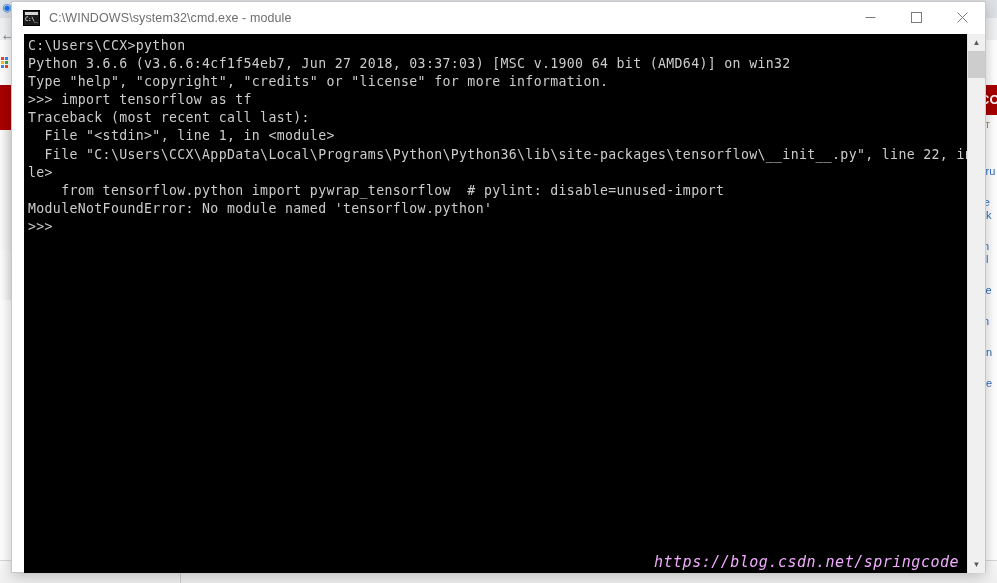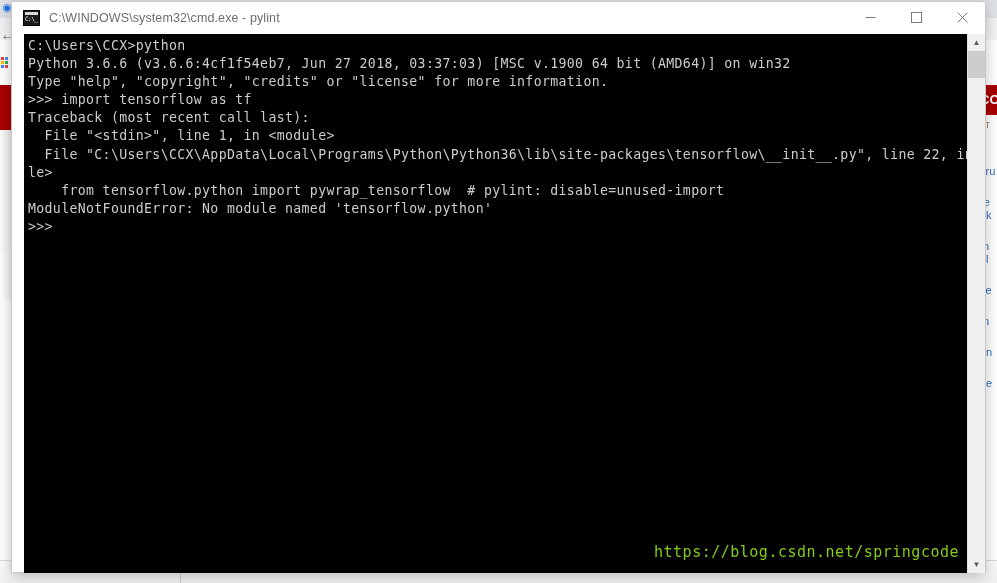--- a/index.html
+++ b/index.html
@@ -223,26 +223,27 @@
     color: #cccccc;
     font-family: "DejaVu Sans Mono", "Liberation Mono", monospace;
     font-size: 13.2px;
     line-height: 18.1px;
     white-space: pre;
     letter-spacing: 0.35px;
   }
   .watermark {
     position: absolute;
     right: 26px;
-    bottom: 12px;
-    color: #84cc16;
+    bottom: 2px;
+    color: #f0abfc;
     font-family: "DejaVu Sans Mono", "Liberation Mono", monospace;
     font-size: 15px;
     letter-spacing: 0.5px;
     white-space: nowrap;
+    font-style: italic;
   }
 
   
   .cmd-scrollbar {
     position: absolute;
     right: 0;
     top: 0;
     width: 17px;
     height: 539px;
     background: #f0f0f0;
@@ -313,21 +314,21 @@
       <div class="bg-right-frag" style="top:275px;">/h</div>
       <div class="bg-right-frag" style="top:306px;">on</div>
       <div class="bg-right-frag" style="top:337px;">ue</div>
     </div>
   </div>
 
   <div class="cmd-window">
 
     <div class="cmd-titlebar">
       <div class="cmd-icon"></div>
-      <div class="cmd-title">C:\WINDOWS\system32\cmd.exe - pylint</div>
+      <div class="cmd-title">C:\WINDOWS\system32\cmd.exe - module</div>
 
       <div class="cmd-winbtns">
         <div class="winbtn">
           <svg width="11" height="11" viewBox="0 0 11 11" aria-hidden="true">
             <line x1="0.5" y1="5.5" x2="10.5" y2="5.5" stroke="#7a7a7a" stroke-width="1"></line>
           </svg>
         </div>
         <div class="winbtn">
           <svg width="11" height="11" viewBox="0 0 11 11" aria-hidden="true">
             <rect x="0.5" y="0.5" width="10" height="10" fill="none" stroke="#7a7a7a" stroke-width="1"></rect>

